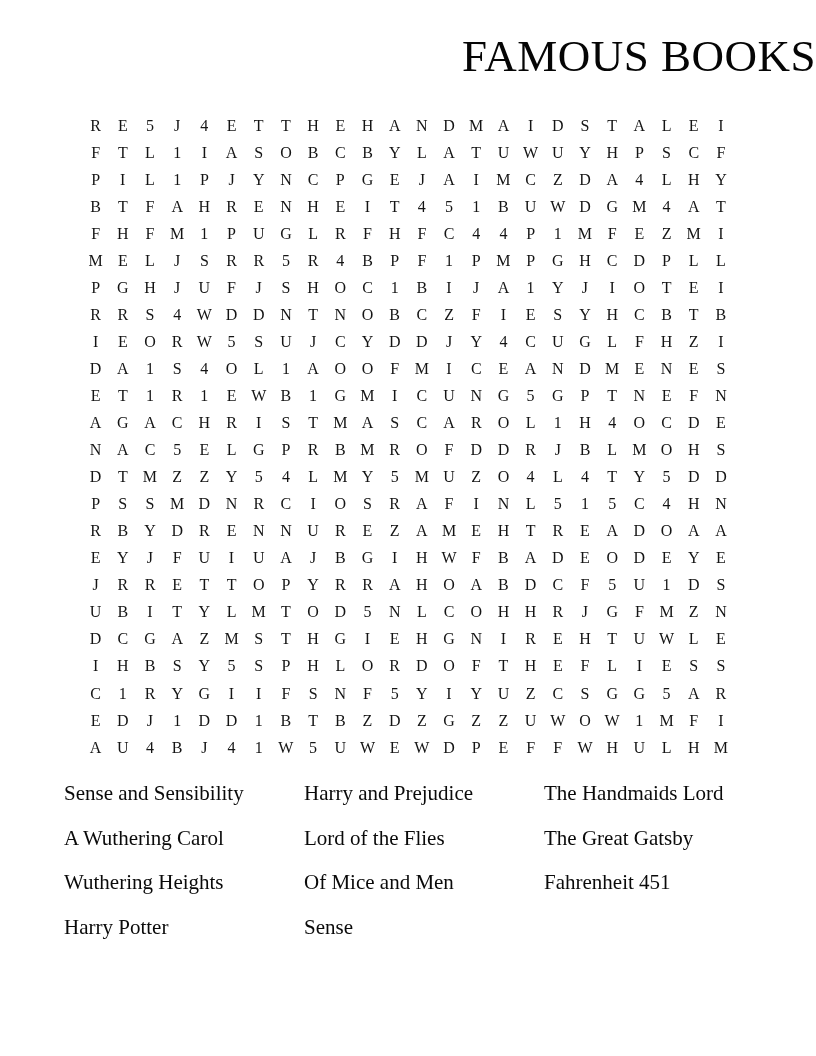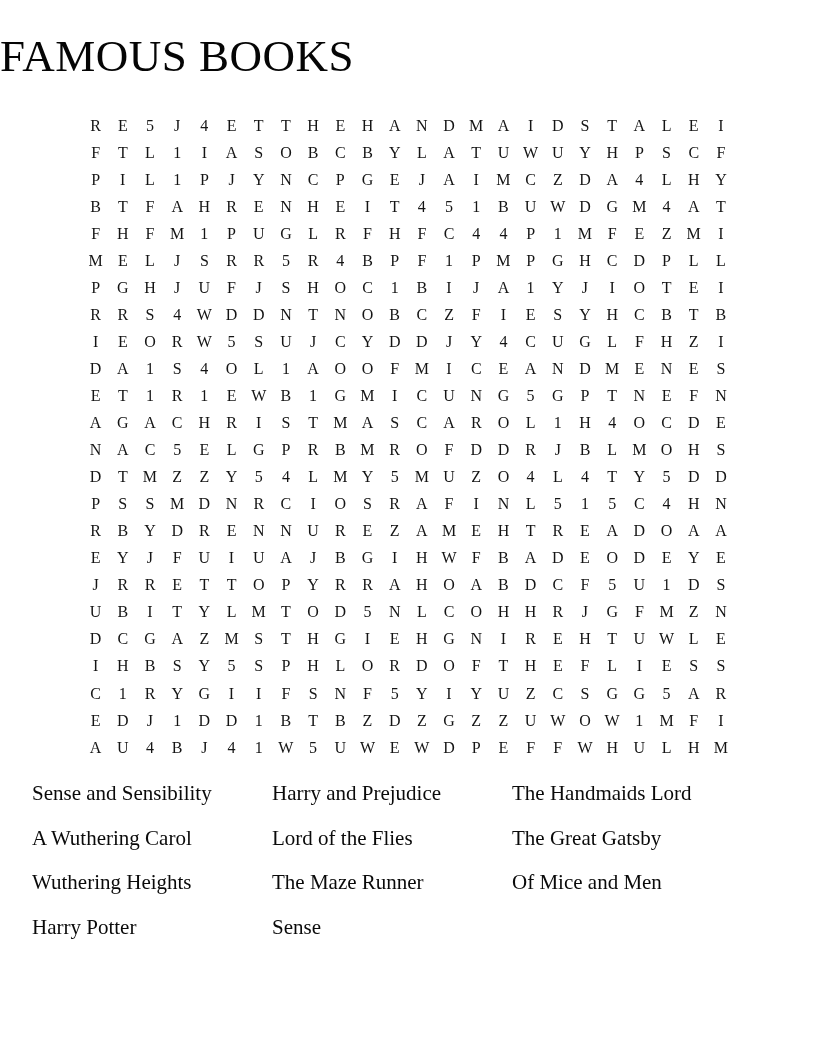--- a/index.html
+++ b/index.html
@@ -18,21 +18,21 @@
   .page {
     position: absolute;
     inset: 0;
   }
   .page-title {
     position: absolute;
     top: 30px;
     left: 0;
     width: 816px;
     margin: 0;
-    text-align: left;
+    text-align: right;
     font-size: 45px;
     font-weight: 400;
     letter-spacing: 0.5px;
     color: #050505;
   }
   .ws-grid {
     position: absolute;
     left: 82px;
     top: 112px;
     display: grid;
@@ -42,21 +42,21 @@
   .ws-cell {
     display: flex;
     align-items: center;
     justify-content: center;
     font-size: 16px;
     line-height: 1;
     color: #141414;
   }
   .word-list {
     position: absolute;
-    left: 32px;
+    left: 64px;
     top: 781px;
     width: 720px;
     display: grid;
     grid-template-columns: 240px 240px 240px;
     grid-auto-rows: 44.5px;
   }
   .word-item {
     font-size: 21px;
     color: #0a0a0a;
     white-space: nowrap;
@@ -648,18 +648,18 @@
     </div>
 
   <div class="word-list">
       <span class="word-item">Sense and Sensibility</span>
       <span class="word-item">Harry and Prejudice</span>
       <span class="word-item">The Handmaids Lord</span>
       <span class="word-item">A Wuthering Carol</span>
       <span class="word-item">Lord of the Flies</span>
       <span class="word-item">The Great Gatsby</span>
       <span class="word-item">Wuthering Heights</span>
-      <span class="word-item">The Maze Runner</span>
       <span class="word-item">Of Mice and Men</span>
+      <span class="word-item">Fahrenheit 451</span>
       <span class="word-item">Harry Potter</span>
       <span class="word-item">Sense</span>
     </div>
 </div>
 
 </body></html>

